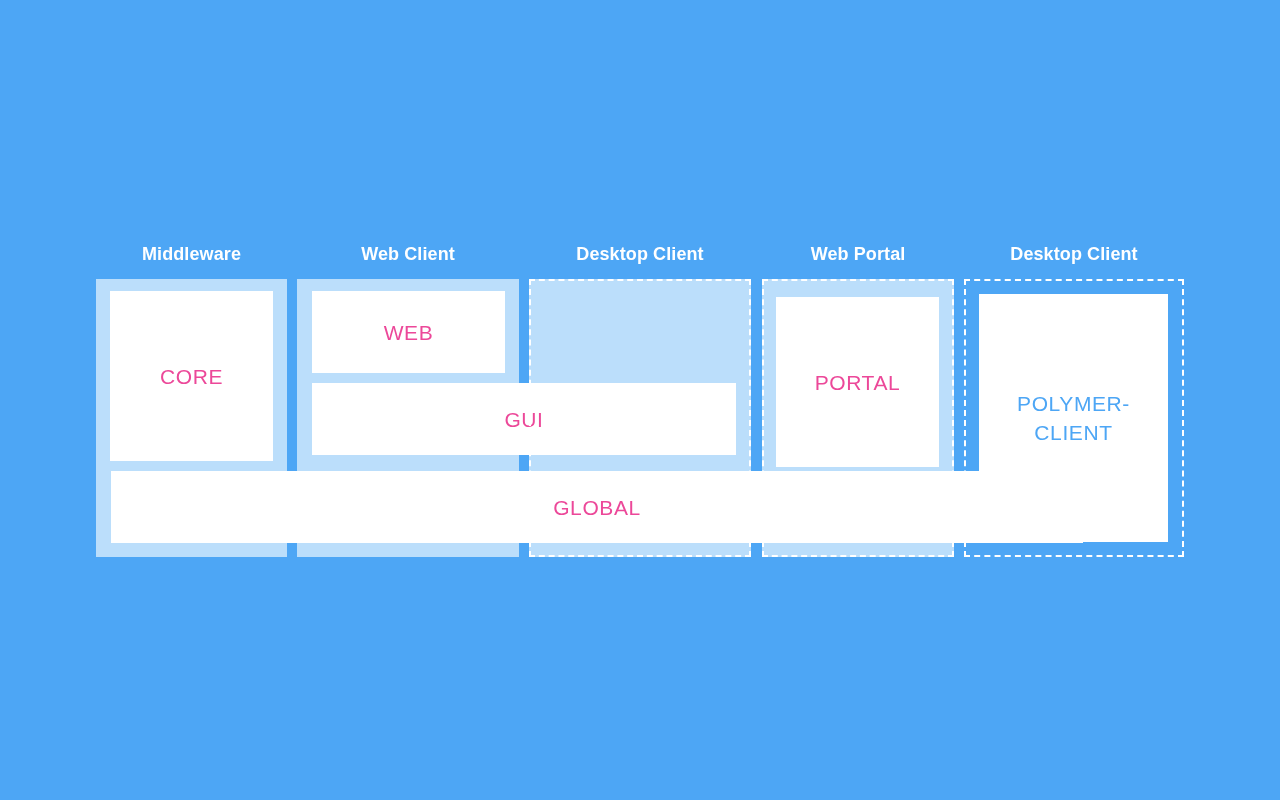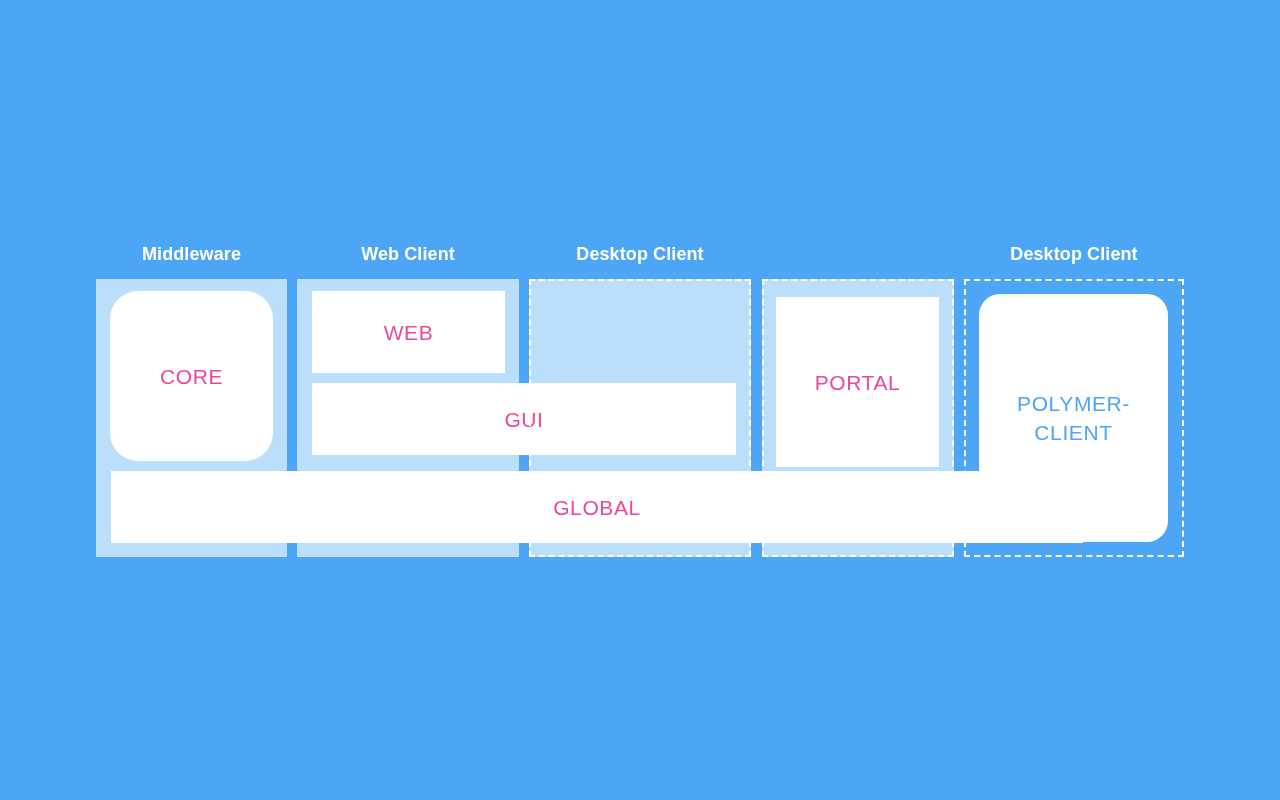--- a/index.html
+++ b/index.html
@@ -57,37 +57,36 @@
     justify-content: center;
     color: #ec4899;
     font-size: 21px;
     font-weight: 400;
     letter-spacing: 0.6px;
     text-align: center;
     line-height: 29px;
   }
   .box.accent {
     color: #4da6f5;
-    border-radius: 21px;
   }
 </style>
 </head>
 <body>
 
 <div id="stage">
 
   <div class="group-panel" style="left:96px; top:279px; width:191px; height:278px;"></div>
 
   <div class="group-panel" style="left:297px; top:279px; width:222px; height:278px;"></div>
 
   <div class="group-panel" style="left:529px; top:279px; width:222px; height:278px;"></div>
 
   <div class="group-panel" style="left:762px; top:279px; width:192px; height:278px;"></div>
 
-  <div class="box" style="left:110px; top:291px; width:163px; height:170px;border-radius:28px;">
+  <div class="box" style="left:110px; top:291px; width:163px; height:170px;">
     <span>CORE</span>
   </div>
 
   <div class="box" style="left:312px; top:291px; width:193px; height:82px;">
     <span>WEB</span>
   </div>
 
 
   <div class="box" style="left:776px; top:297px; width:163px; height:170px;">
     <span>PORTAL</span>
@@ -117,18 +116,21 @@
   </div>
 
   <div class="col-title" style="left:96px; width:191px;">
     <span>Middleware</span>
   </div>
 
   <div class="col-title" style="left:529px; width:222px;">
     <span>Desktop Client</span>
   </div>
 
+  <div class="col-title" style="left:762px; width:192px;">
+    <span>Web Portal</span>
+  </div>
 
   <div class="col-title" style="left:964px; width:220px;">
     <span>Desktop Client</span>
   </div>
 
 </div>
 
 </body></html>

